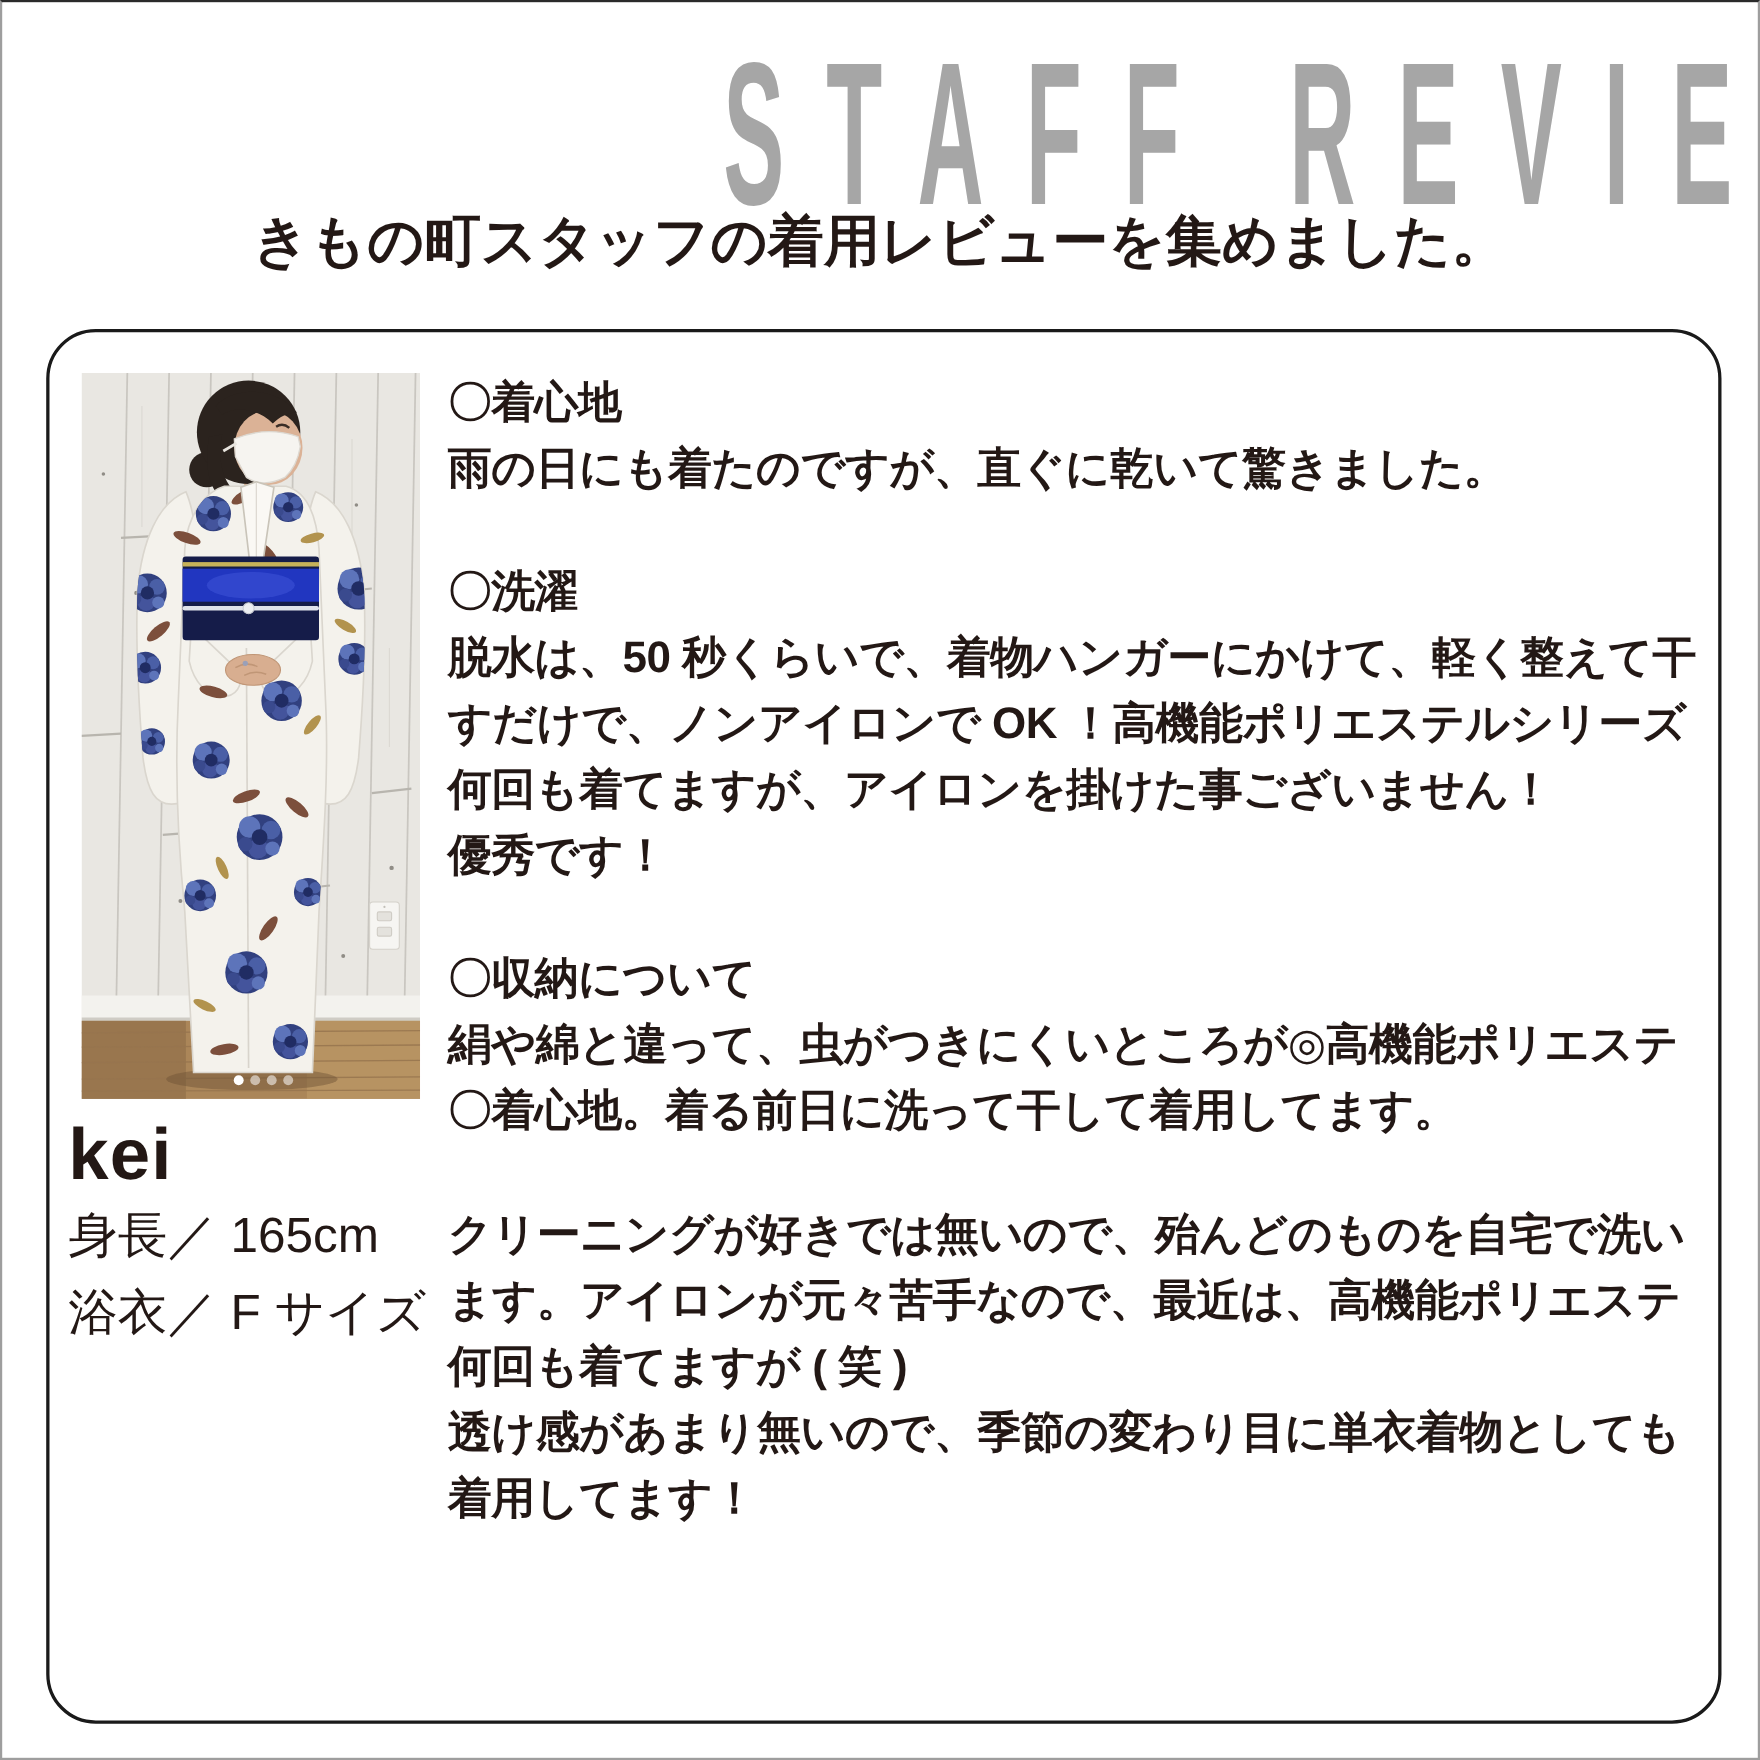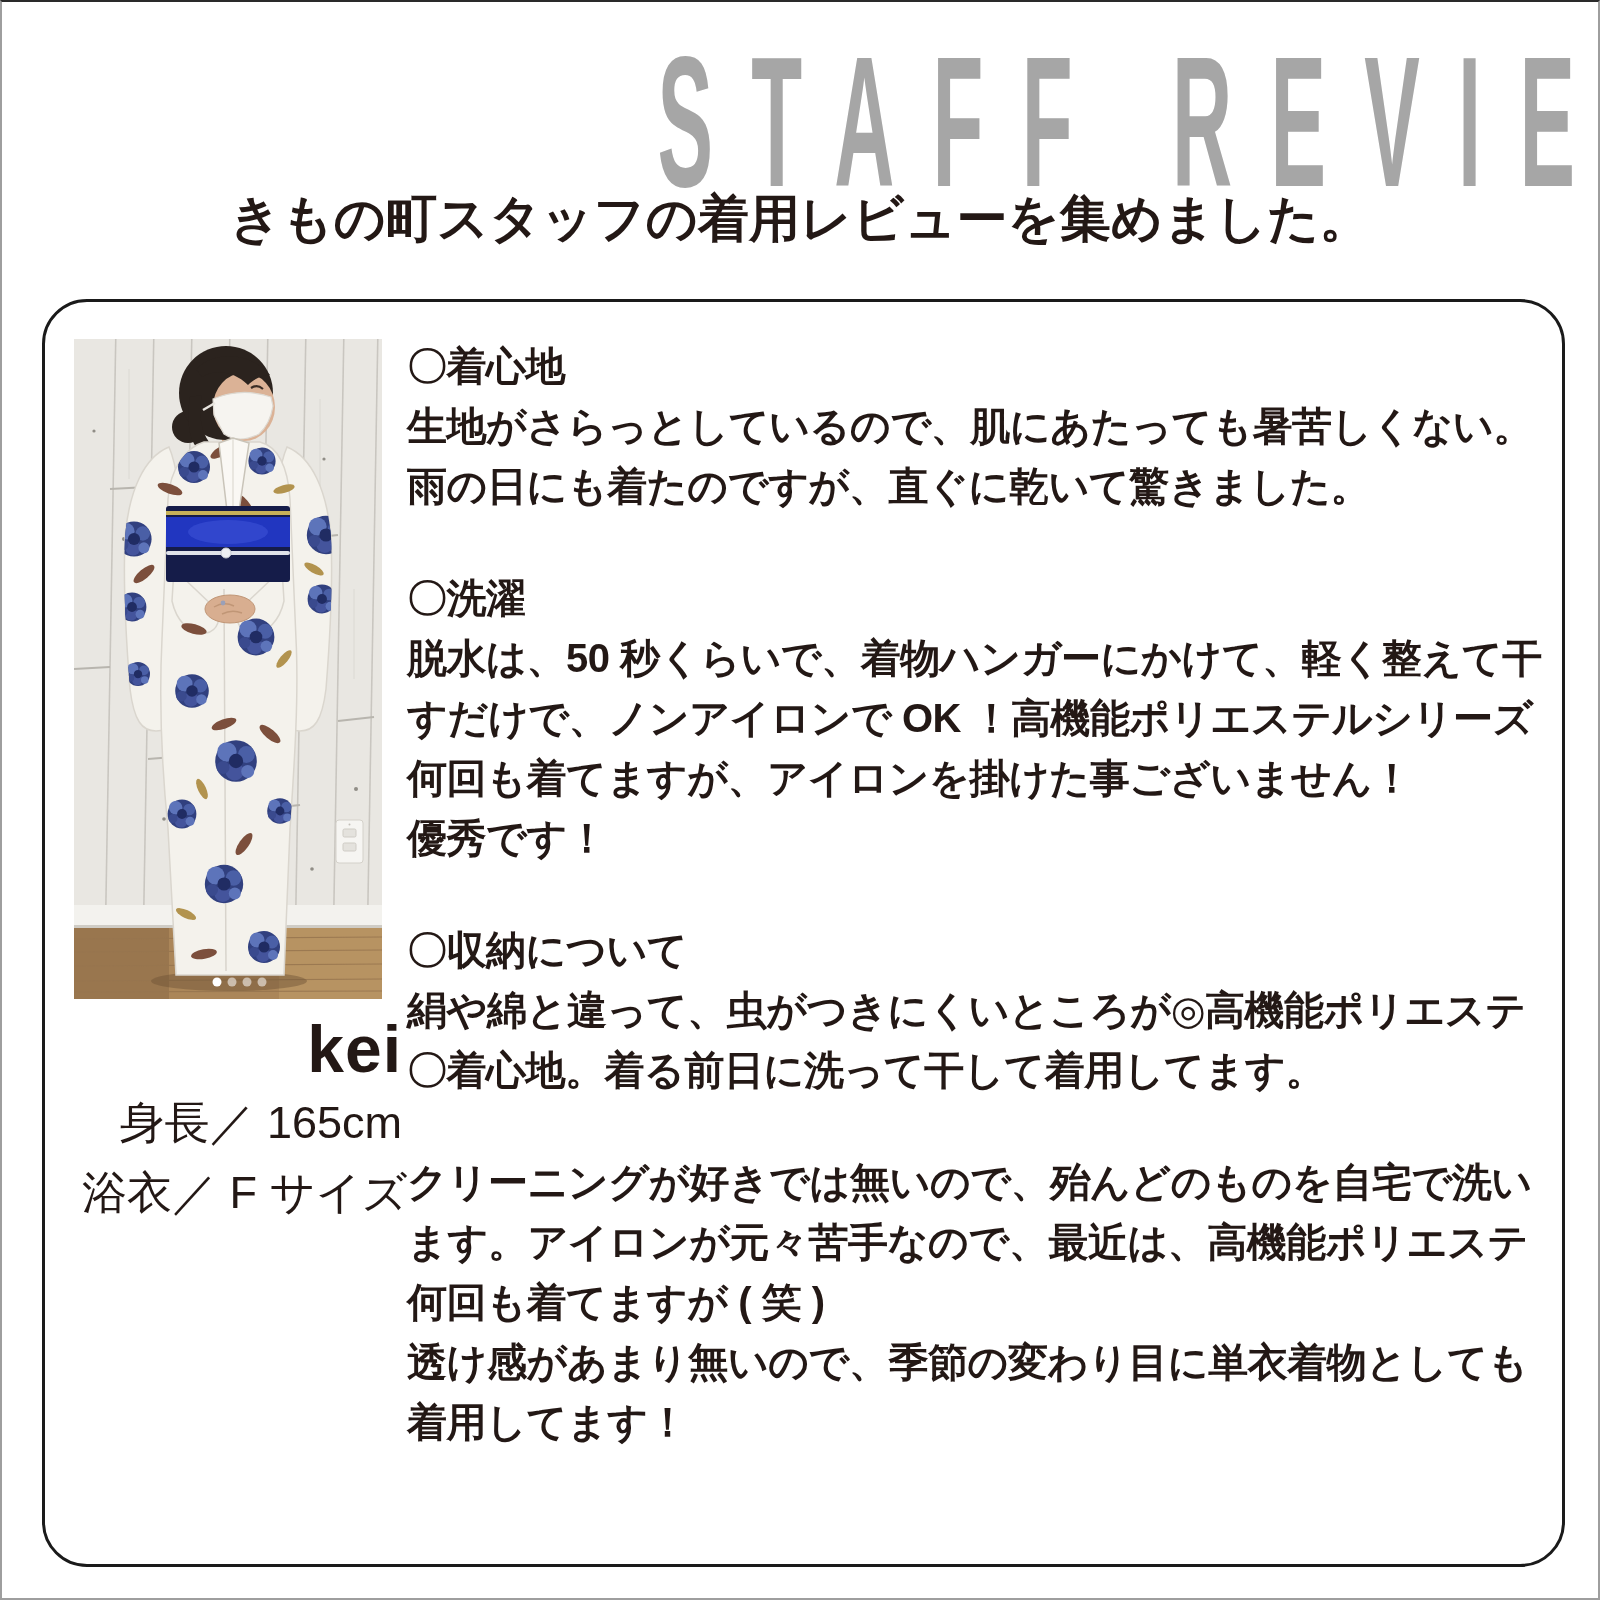--- a/index.html
+++ b/index.html
@@ -47,21 +47,21 @@
 
   
   .photo {
     position:absolute; left:72px; top:337px;
     width:308px; height:660px;
     overflow:hidden;
   }
   .photo svg { display:block; width:100%; height:100%; }
 
   
-  .profile { position:absolute; left:80px; top:1008px; width:320px;text-align:right; }
+  .profile { position:absolute; left:60px; top:1008px; width:320px; }
   .profile-name {
     font-size:66px; font-weight:700; line-height:78px;
     letter-spacing:1px;
   }
   .profile-line {
     font-size:45px; font-weight:400; line-height:70px;
     white-space:nowrap;
   }
 
   
@@ -265,21 +265,20 @@
 
   <div class="profile">
     <div class="profile-name">kei</div>
     <div class="profile-line">身長／ 165cm</div>
     <div class="profile-line">浴衣／ F サイズ</div>
   </div>
 
   <div class="review">
       <div class="rsection">
         <div class="rheading">〇着心地</div>
-        <div class="rline">生地がさらっとしているので、肌にあたっても暑苦しくない。</div>
         <div class="rline">雨の日にも着たのですが、直ぐに乾いて驚きました。</div>
       </div>
       <div class="rsection">
         <div class="rheading">〇洗濯</div>
         <div class="rline">脱水は、50 秒くらいで、着物ハンガーにかけて、軽く整えて干</div>
         <div class="rline">すだけで、ノンアイロンで OK ！高機能ポリエステルシリーズ</div>
         <div class="rline">何回も着てますが、アイロンを掛けた事ございません！</div>
         <div class="rline">優秀です！</div>
       </div>
       <div class="rsection">

